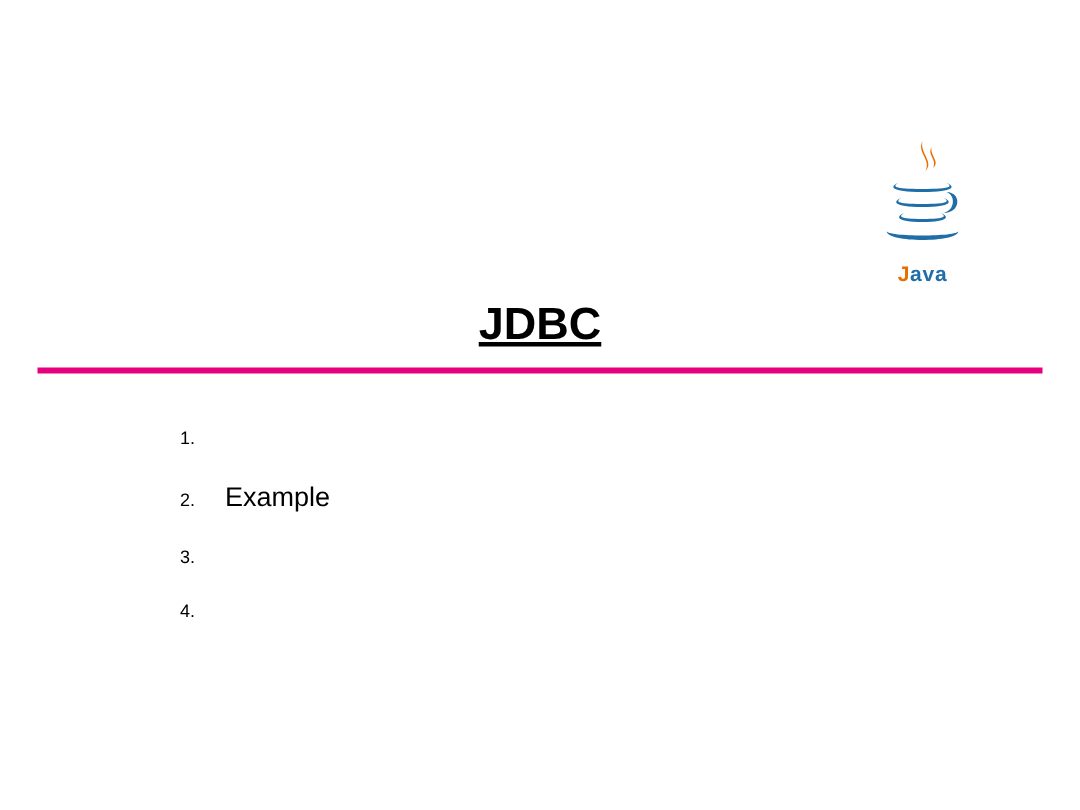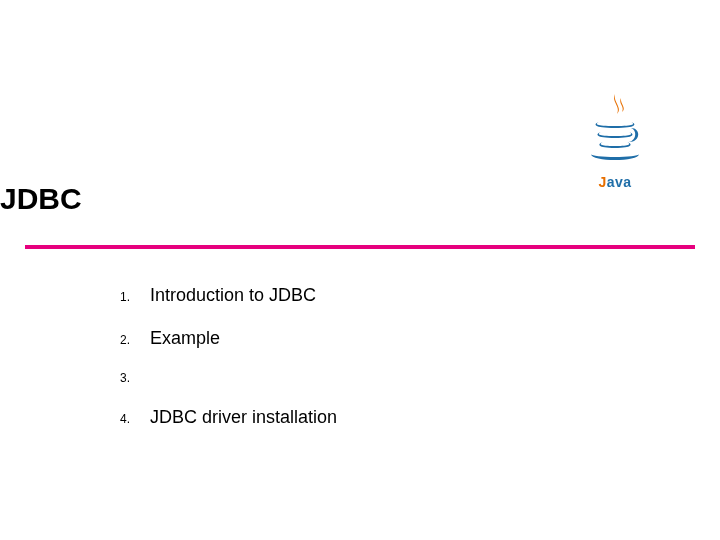--- a/index.html
+++ b/index.html
@@ -25,26 +25,28 @@
   .logo-text {
     font-weight: bold;
     font-size: 14px;
     letter-spacing: 0.5px;
     margin-top: 2px;
   }
   .logo-text .j { color: #e76f00; }
   .logo-text .ava { color: #1f6ea8; }
   .title {
     position: absolute;
-    top: 182px;
+    top: 200px;
     left: 0;
     width: 100%;
+    text-align: center;
     font-size: 30px;
     font-weight: bold;
     color: #000;
+    text-decoration: underline;
   }
   .rule {
     position: absolute;
     top: 245px;
     left: 25px;
     width: 670px;
     height: 4px;
     background: #e6007e;
   }
   .list {
@@ -87,28 +89,26 @@
     </svg>
     <div class="logo-text"><span class="j">J</span><span class="ava">ava</span></div>
   </div>
 
   <div class="title">JDBC</div>
   <div class="rule"></div>
 
   <div class="list">
     <div class="item">
       <span class="num">1.</span>
-      <span>Introduction to JDBC</span>
     </div>
     <div class="item">
       <span class="num">2.</span>
       <span>Example</span>
     </div>
     <div class="item">
       <span class="num">3.</span>
     </div>
     <div class="item">
       <span class="num">4.</span>
-      <span>JDBC driver installation</span>
     </div>
   </div>
 
 </div>
 
 </body></html>

